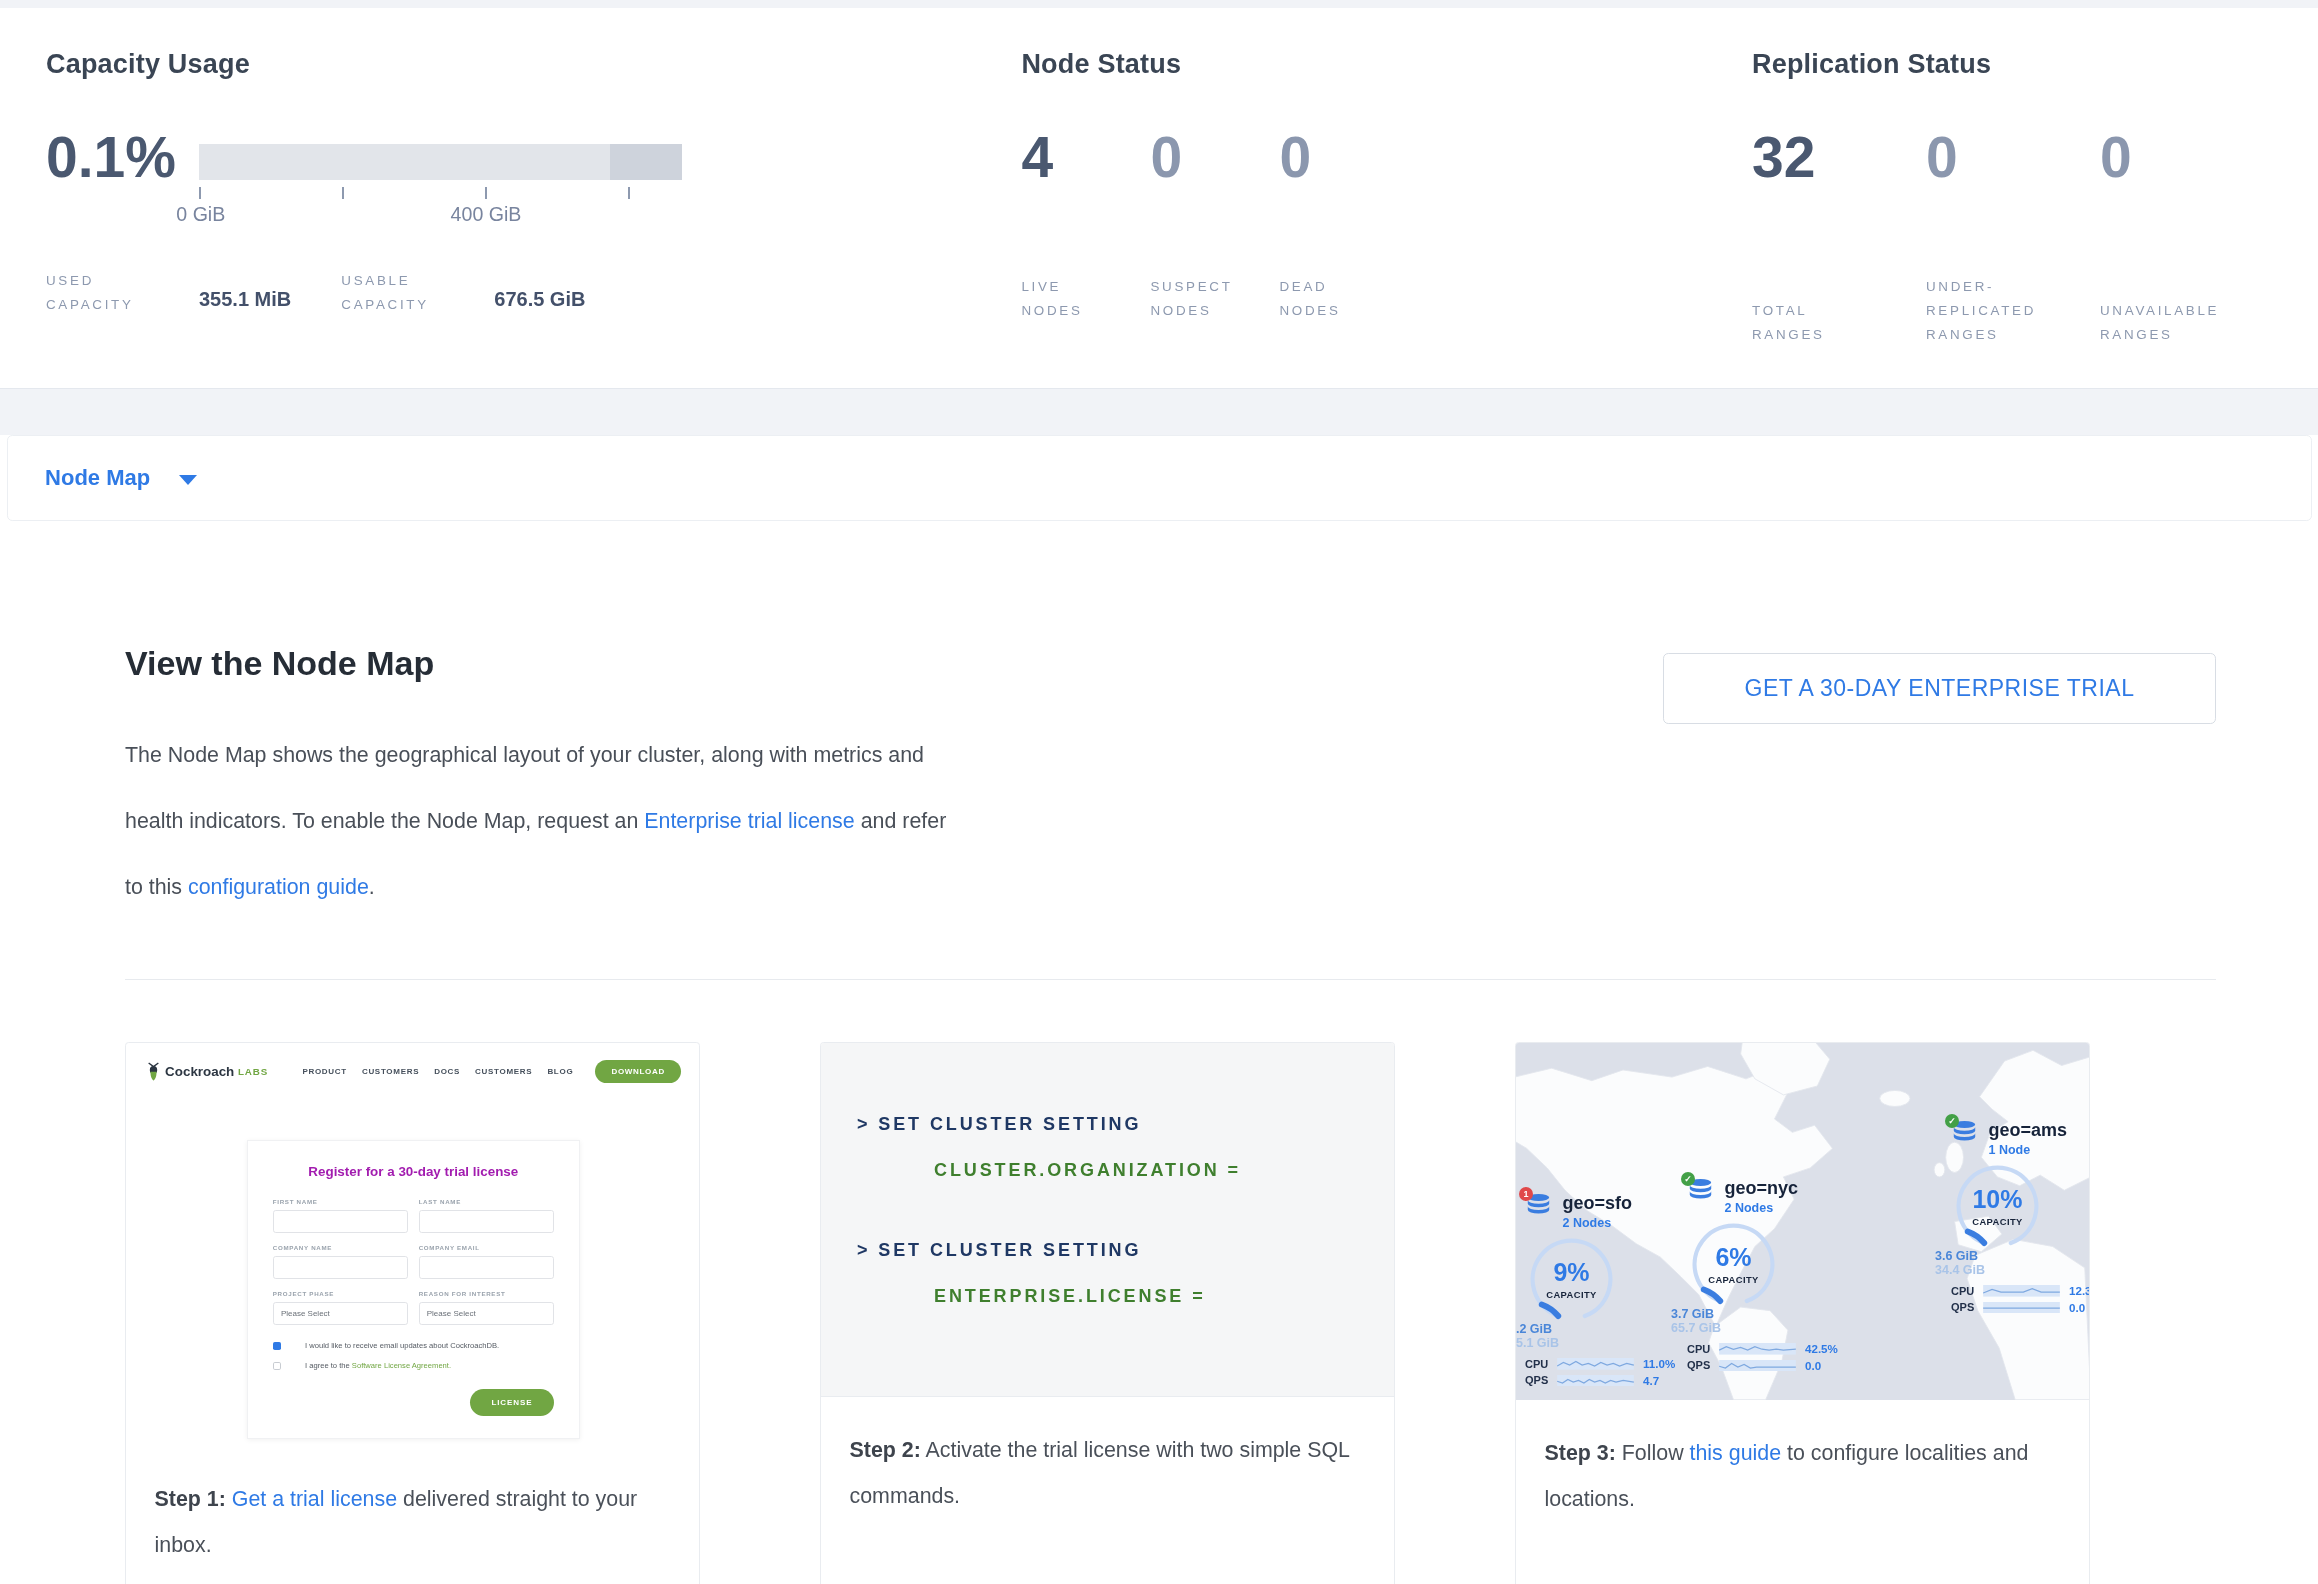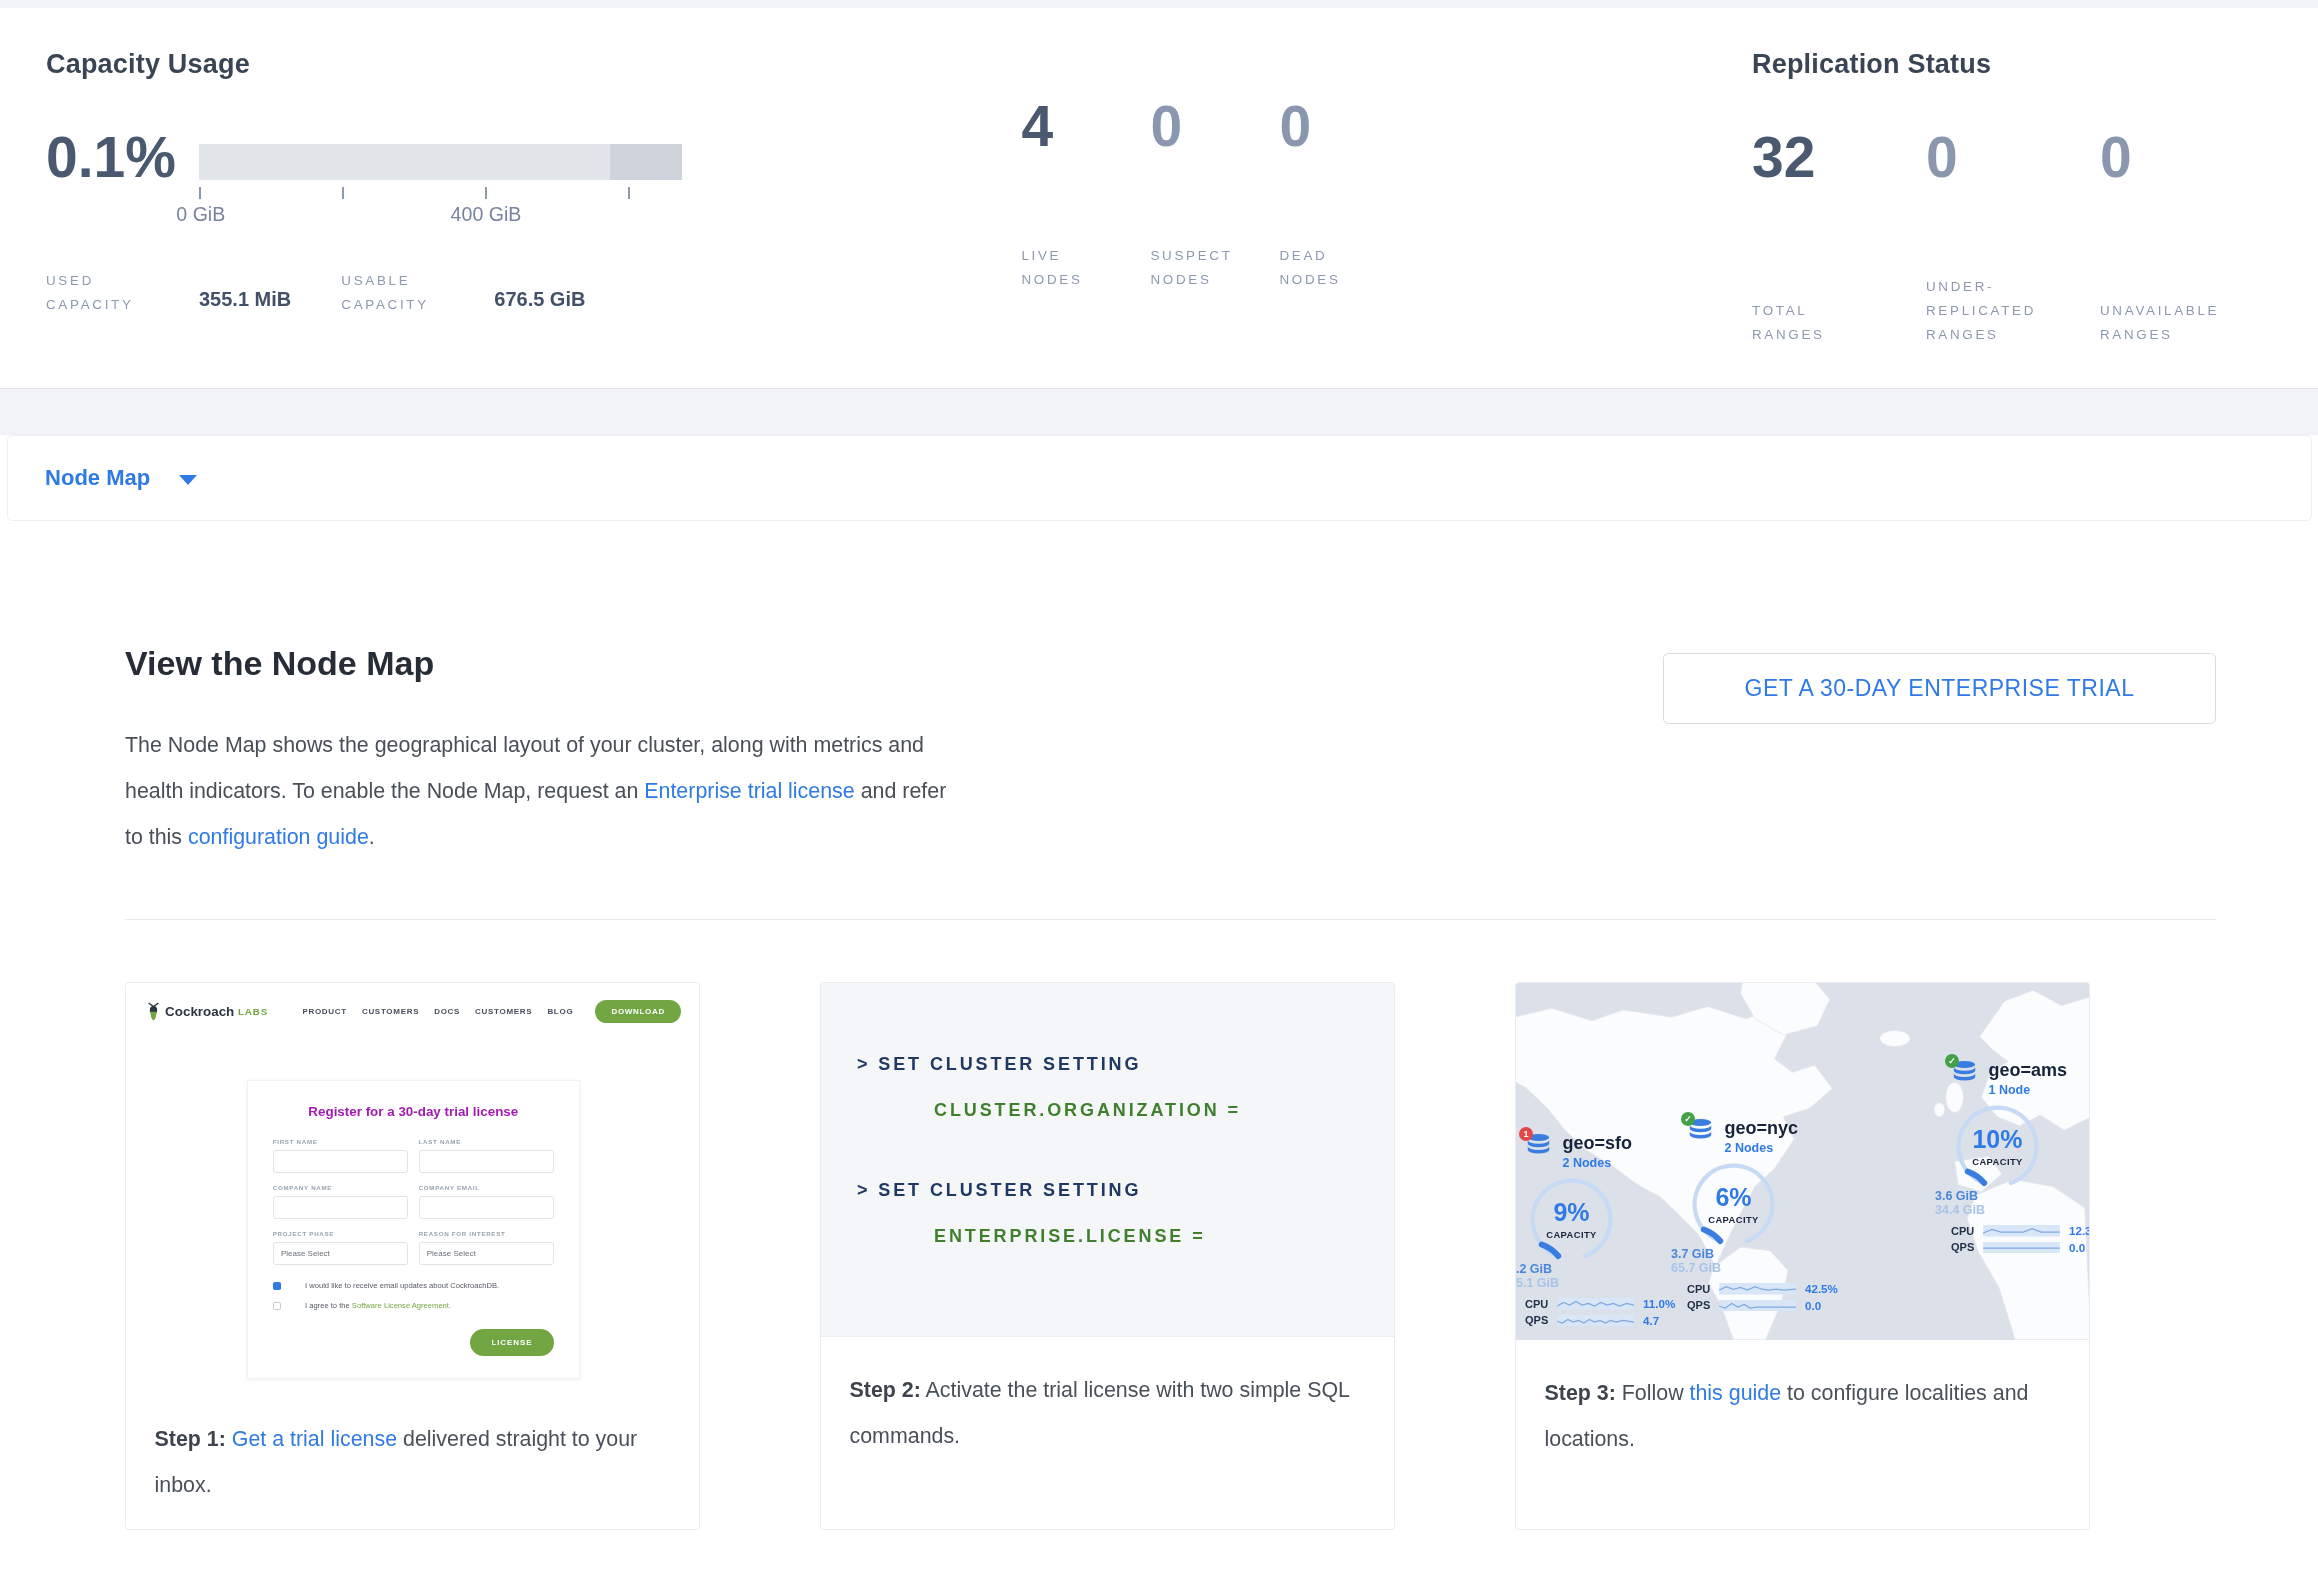--- a/index.html
+++ b/index.html
@@ -44,21 +44,21 @@
                  height:86px; display:flex; align-items:center; padding-left:37px; cursor:pointer; }
   .nodemap-label { font-size:22px; font-weight:600; color:#2f7ae5; }
   .caret-down { width:0; height:0; border-left:9px solid transparent; border-right:9px solid transparent;
                 border-top:10.7px solid #2f7ae5; margin-left:28.5px; margin-top:3.6px; }
 
   
   .main { padding:123px 103px 0 125px; }
   .intro-row { display:flex; align-items:flex-start; }
   .intro-text { width:883px; }
   .intro-title { font-size:34px; font-weight:600; color:#262d36; }
-  .intro-para { margin-top:39px; font-size:21.4px; color:#494f58; line-height:46px; width:829px; }
+  .intro-para { margin-top:39px; font-size:21.4px; color:#494f58; line-height:66px; width:829px; }
   .link { color:#2f7ae5; cursor:pointer; text-decoration:none; }
   .intro-spacer { flex:1; }
   .cta-button { width:553px; height:71px; background:#fff; border:1.8px solid #d8dde4; border-radius:5.3px;
                 color:#2f7ae5; font-size:23px; font-weight:500; letter-spacing:0.5px;
                 display:flex; align-items:center; justify-content:center; cursor:pointer;
                 margin-top:9px; font-family:"Liberation Sans", sans-serif; }
   .divider { border:none; border-top:1.8px solid #e7eaee; margin-top:59px; }
 
   
   .cards { margin-top:62px; display:flex; gap:120px; }
@@ -160,20 +160,21 @@
       <div class="cap-pair-value">355.1 MiB</div>
       <div class="cap-pair-label">
         <span>USABLE</span><br>
         <span>CAPACITY</span>
       </div>
       <div class="cap-pair-value" style="margin-right:0;">676.5 GiB</div>
     </div>
   </div>
 
   <div class="stat-col-nodes">
+    <div class="stat-title">Node Status</div>
     <div class="stat-nums">
       <div class="stat-num w145">4</div>
       <div class="stat-num w145 muted">0</div>
       <div class="stat-num w145 muted">0</div>
     </div>
     <div class="stat-labels">
       <div class="stat-label w145">
         <span>LIVE</span><br><span>NODES</span>
       </div>
       <div class="stat-label w145">

